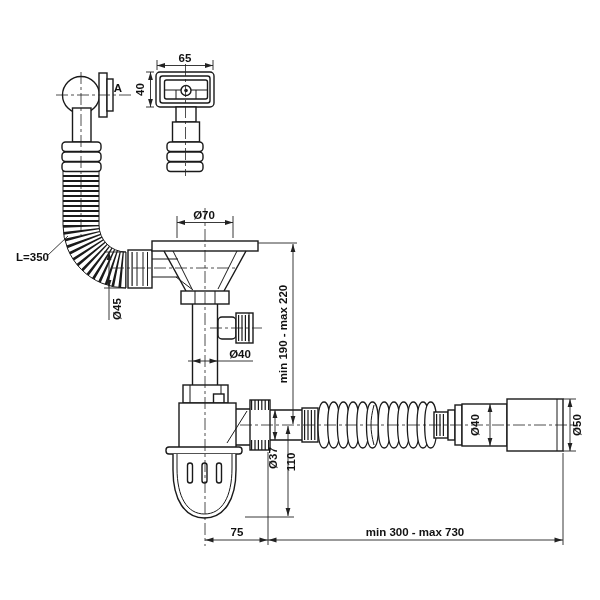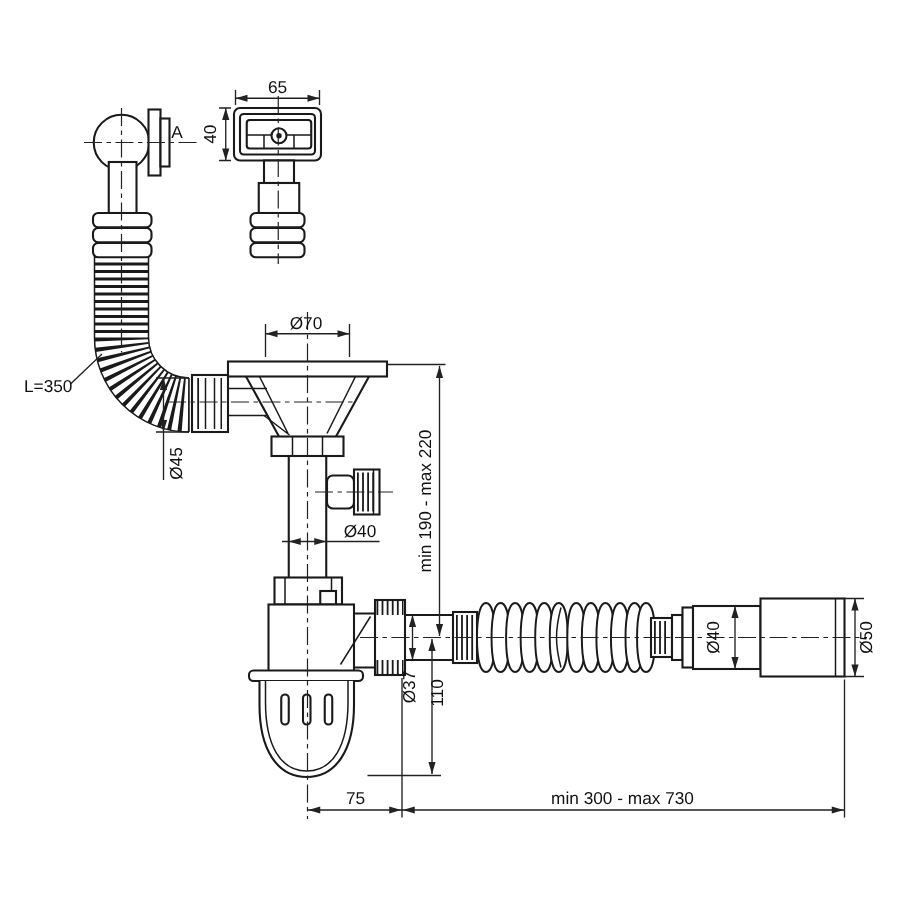--- a/index.html
+++ b/index.html
@@ -1,16 +1,16 @@
 <!DOCTYPE html>
 <html><head>
 <meta charset="utf-8">
 <style>
   html,body{margin:0;padding:0;background:#ffffff;}
-  .canvas{width:600px;height:600px;position:relative;background:#ffffff;overflow:hidden;}
+  .canvas{width:600px;height:600px;position:relative;background:#ffffff;overflow:hidden;font-weight:bold;}
   svg{display:block;}
   text{font-family:"Liberation Sans", sans-serif;fill:#111;font-size:11.5px;}
   .part{fill:none;stroke:#1a1a1a;stroke-width:1.4;}
   .partf{fill:#ffffff;stroke:#1a1a1a;stroke-width:1.4;}
   .thin{fill:none;stroke:#1a1a1a;stroke-width:1;}
   .dim{fill:none;stroke:#222;stroke-width:0.9;}
   .cl{fill:none;stroke:#222;stroke-width:0.8;stroke-dasharray:12 3 3 3;}
   .knurl{fill:none;stroke:#1a1a1a;stroke-dasharray:1.2 2.2;}
   .corr{fill:none;stroke:#1a1a1a;stroke-width:36;stroke-dasharray:2 3;}
   .arrows{fill:#222;stroke:none;}

